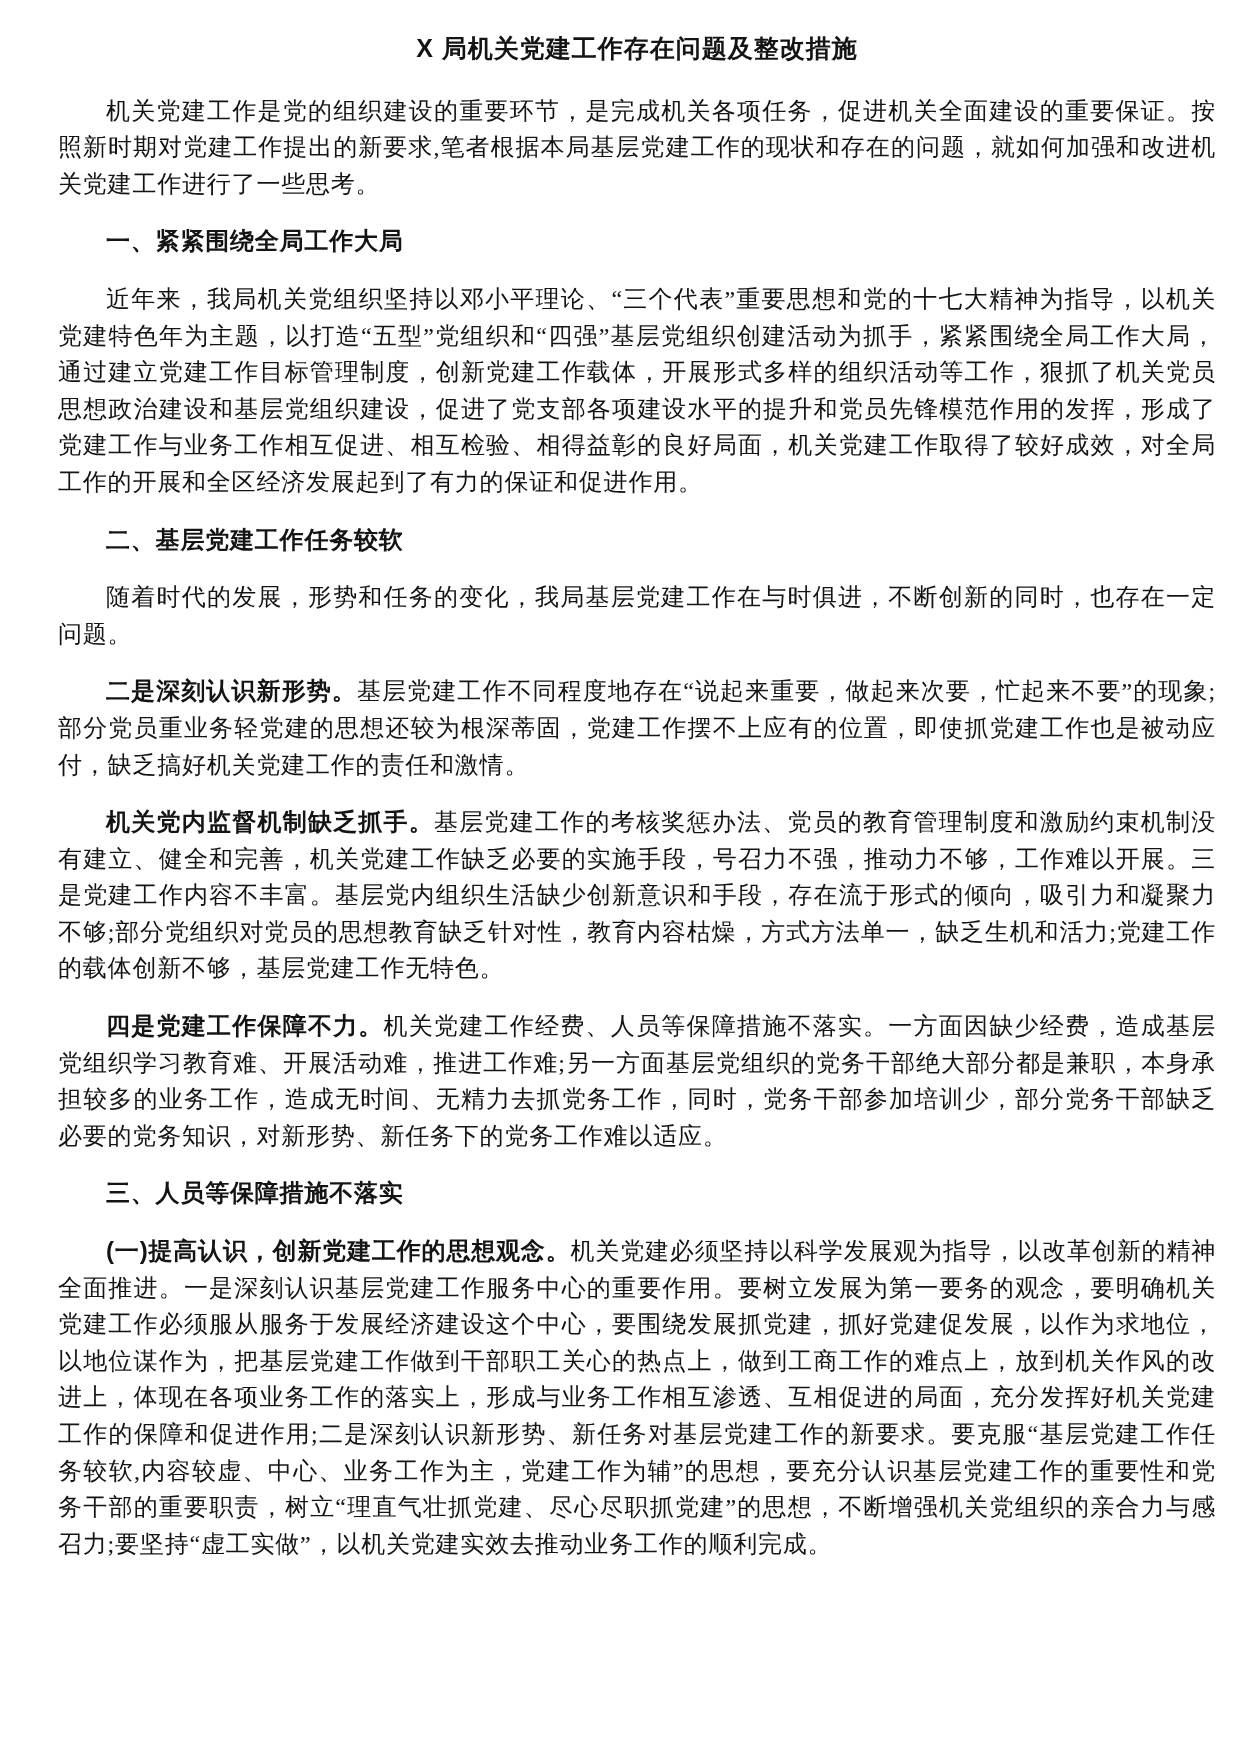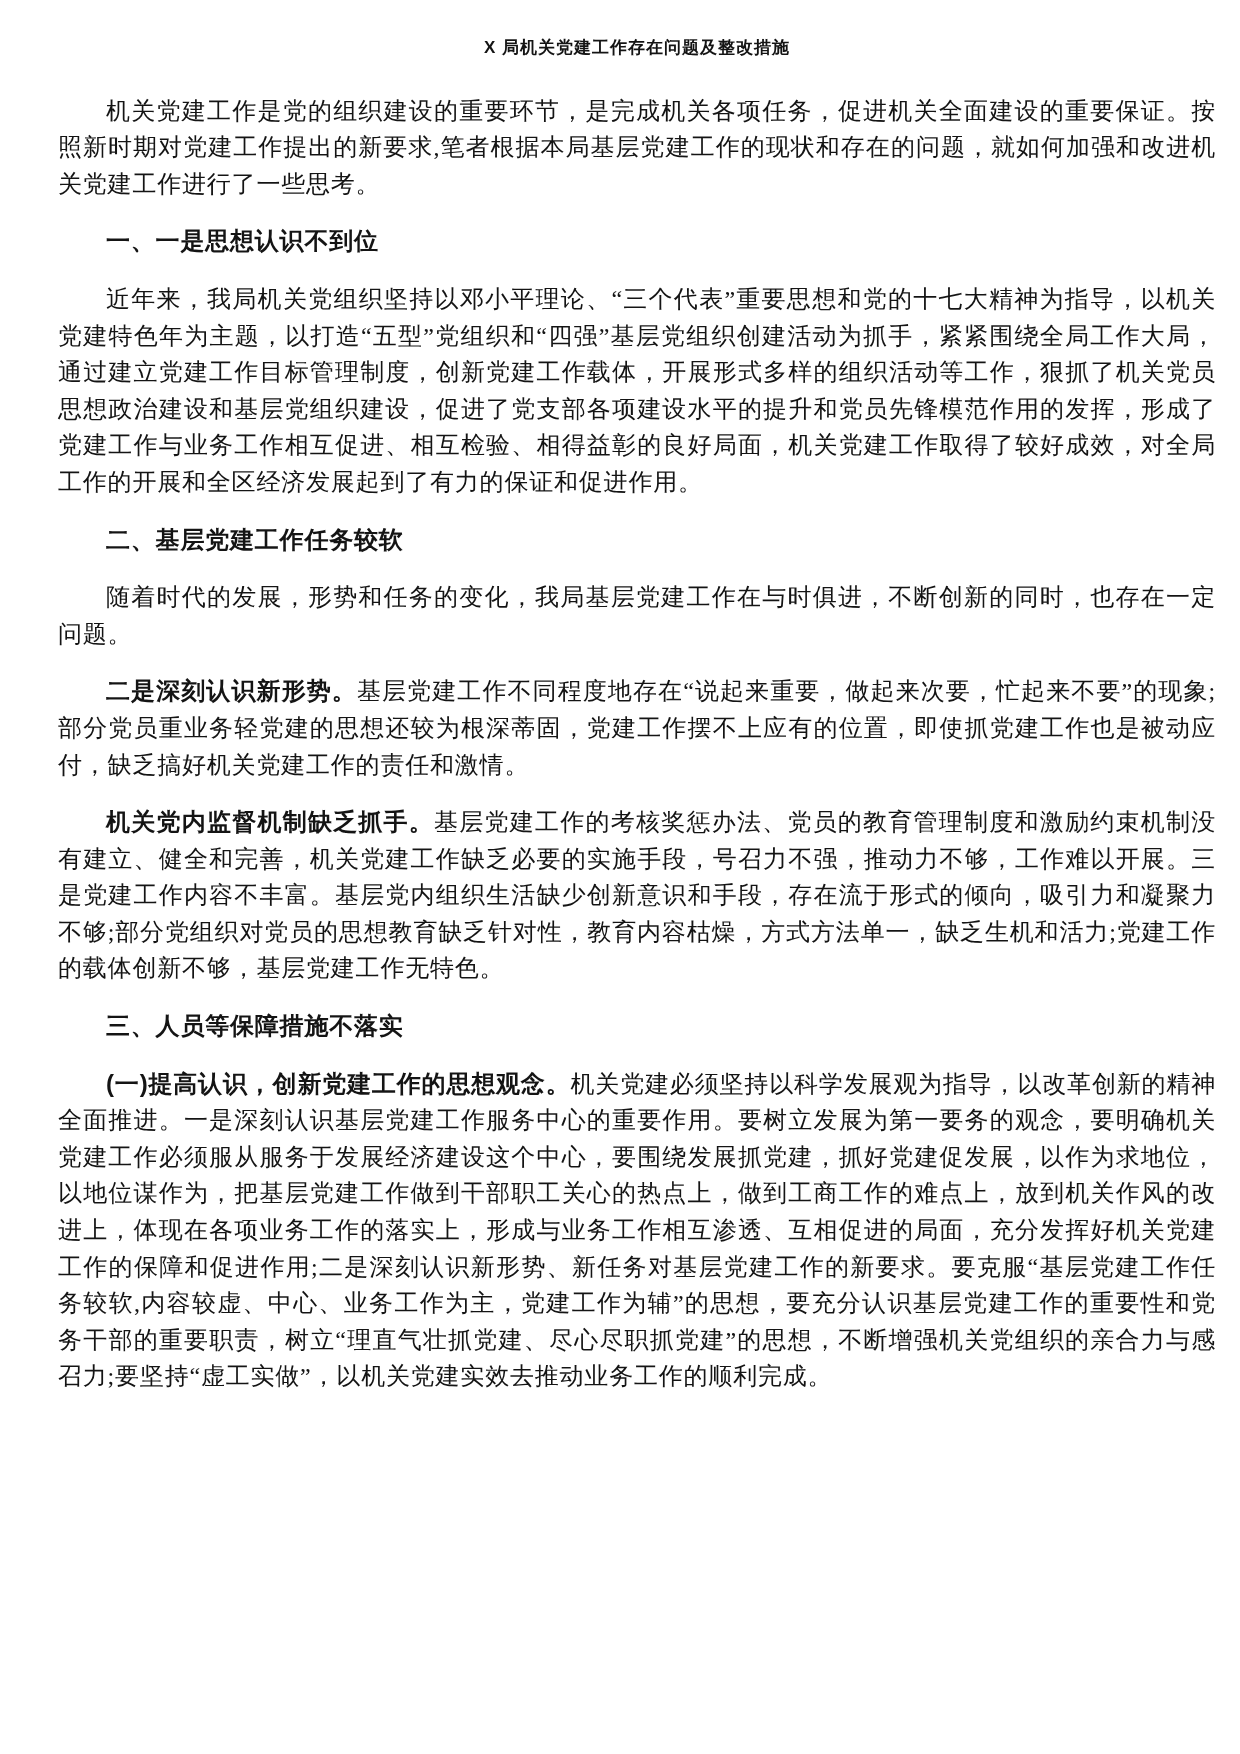--- a/index.html
+++ b/index.html
@@ -15,21 +15,21 @@
     padding: 30px 24px 0 58px;
     background: #ffffff;
     color: #141414;
     font-family: "Liberation Serif", "DejaVu Serif", serif;
     font-size: 24px;
     line-height: 36.6px;
     overflow: hidden;
   }
   .doc-title {
     font-family: "Liberation Sans", "DejaVu Sans", sans-serif;
-    font-size: 17px;
+    font-size: 25px;
     font-weight: bold;
     text-align: center;
     letter-spacing: 1px;
     margin: 0 0 26px 0;
     line-height: 36.6px;
   }
   .sec-heading {
     font-family: "Liberation Sans", "DejaVu Sans", sans-serif;
     font-size: 24px;
     font-weight: bold;
@@ -51,22 +51,23 @@
     font-weight: bold;
   }
 </style>
 </head>
 <body>
 
 <div class="page">
   <h1 class="doc-title">X 局机关党建工作存在问题及整改措施</h1>
   <div id="doc-body">
       <p class="para"><span>机关党建工作是党的组织建设的重要环节，是完成机关各项任务，促进机关全面建设的重要保证。按照新时期对党建工作提出的新要求,笔者根据本局基层党建工作的现状和存在的问题，就如何加强和改进机关党建工作进行了一些思考。</span></p>
-      <h2 class="sec-heading">一、一是思想认识不到位</h2>
+      <h2 class="sec-heading">一、紧紧围绕全局工作大局</h2>
       <p class="para"><span>近年来，我局机关党组织坚持以邓小平理论、“三个代表”重要思想和党的十七大精神为指导，以机关党建特色年为主题，以打造“五型”党组织和“四强”基层党组织创建活动为抓手，紧紧围绕全局工作大局，通过建立党建工作目标管理制度，创新党建工作载体，开展形式多样的组织活动等工作，狠抓了机关党员思想政治建设和基层党组织建设，促进了党支部各项建设水平的提升和党员先锋模范作用的发挥，形成了党建工作与业务工作相互促进、相互检验、相得益彰的良好局面，机关党建工作取得了较好成效，对全局工作的开展和全区经济发展起到了有力的保证和促进作用。</span></p>
       <h2 class="sec-heading">二、基层党建工作任务较软</h2>
       <p class="para"><span>随着时代的发展，形势和任务的变化，我局基层党建工作在与时俱进，不断创新的同时，也存在一定问题。</span></p>
       <p class="para"><strong class="lead">二是深刻认识新形势。</strong><span>基层党建工作不同程度地存在“说起来重要，做起来次要，忙起来不要”的现象;部分党员重业务轻党建的思想还较为根深蒂固，党建工作摆不上应有的位置，即使抓党建工作也是被动应付，缺乏搞好机关党建工作的责任和激情。</span></p>
       <p class="para"><strong class="lead">机关党内监督机制缺乏抓手。</strong><span>基层党建工作的考核奖惩办法、党员的教育管理制度和激励约束机制没有建立、健全和完善，机关党建工作缺乏必要的实施手段，号召力不强，推动力不够，工作难以开展。三是党建工作内容不丰富。基层党内组织生活缺少创新意识和手段，存在流于形式的倾向，吸引力和凝聚力不够;部分党组织对党员的思想教育缺乏针对性，教育内容枯燥，方式方法单一，缺乏生机和活力;党建工作的载体创新不够，基层党建工作无特色。</span></p>
+      <p class="para"><strong class="lead">四是党建工作保障不力。</strong><span>机关党建工作经费、人员等保障措施不落实。一方面因缺少经费，造成基层党组织学习教育难、开展活动难，推进工作难;另一方面基层党组织的党务干部绝大部分都是兼职，本身承担较多的业务工作，造成无时间、无精力去抓党务工作，同时，党务干部参加培训少，部分党务干部缺乏必要的党务知识，对新形势、新任务下的党务工作难以适应。</span></p>
       <h2 class="sec-heading">三、人员等保障措施不落实</h2>
       <p class="para"><strong class="lead">(一)提高认识，创新党建工作的思想观念。</strong><span>机关党建必须坚持以科学发展观为指导，以改革创新的精神全面推进。一是深刻认识基层党建工作服务中心的重要作用。要树立发展为第一要务的观念，要明确机关党建工作必须服从服务于发展经济建设这个中心，要围绕发展抓党建，抓好党建促发展，以作为求地位，以地位谋作为，把基层党建工作做到干部职工关心的热点上，做到工商工作的难点上，放到机关作风的改进上，体现在各项业务工作的落实上，形成与业务工作相互渗透、互相促进的局面，充分发挥好机关党建工作的保障和促进作用;二是深刻认识新形势、新任务对基层党建工作的新要求。要克服“基层党建工作任务较软,内容较虚、中心、业务工作为主，党建工作为辅”的思想，要充分认识基层党建工作的重要性和党务干部的重要职责，树立“理直气壮抓党建、尽心尽职抓党建”的思想，不断增强机关党组织的亲合力与感召力;要坚持“虚工实做”，以机关党建实效去推动业务工作的顺利完成。</span></p>
     </div>
 </div>
 
 </body></html>

